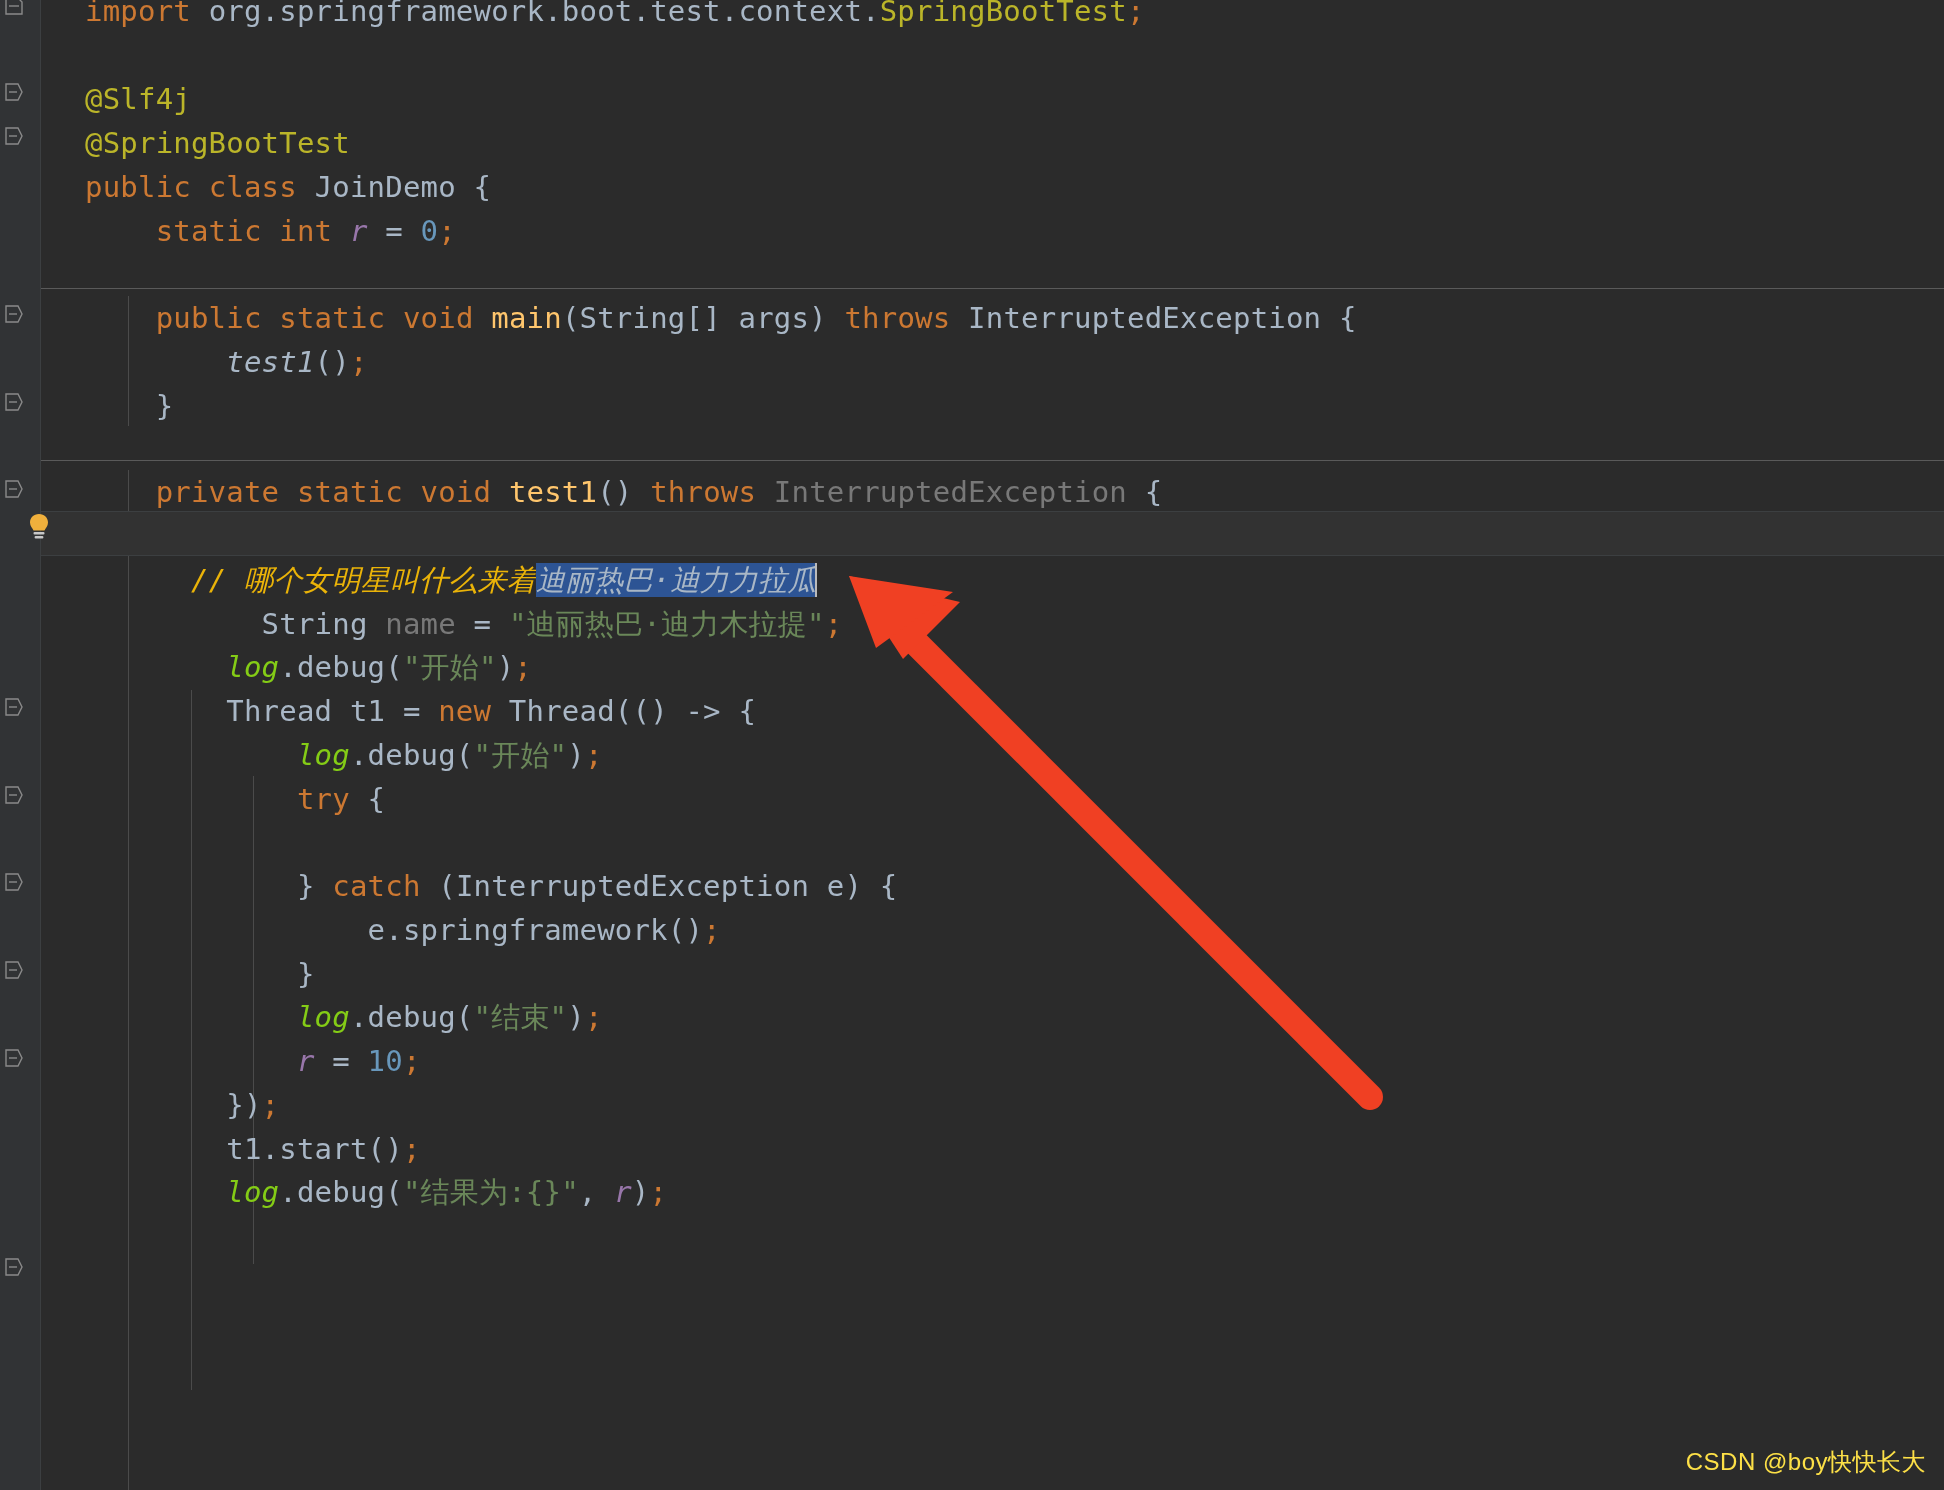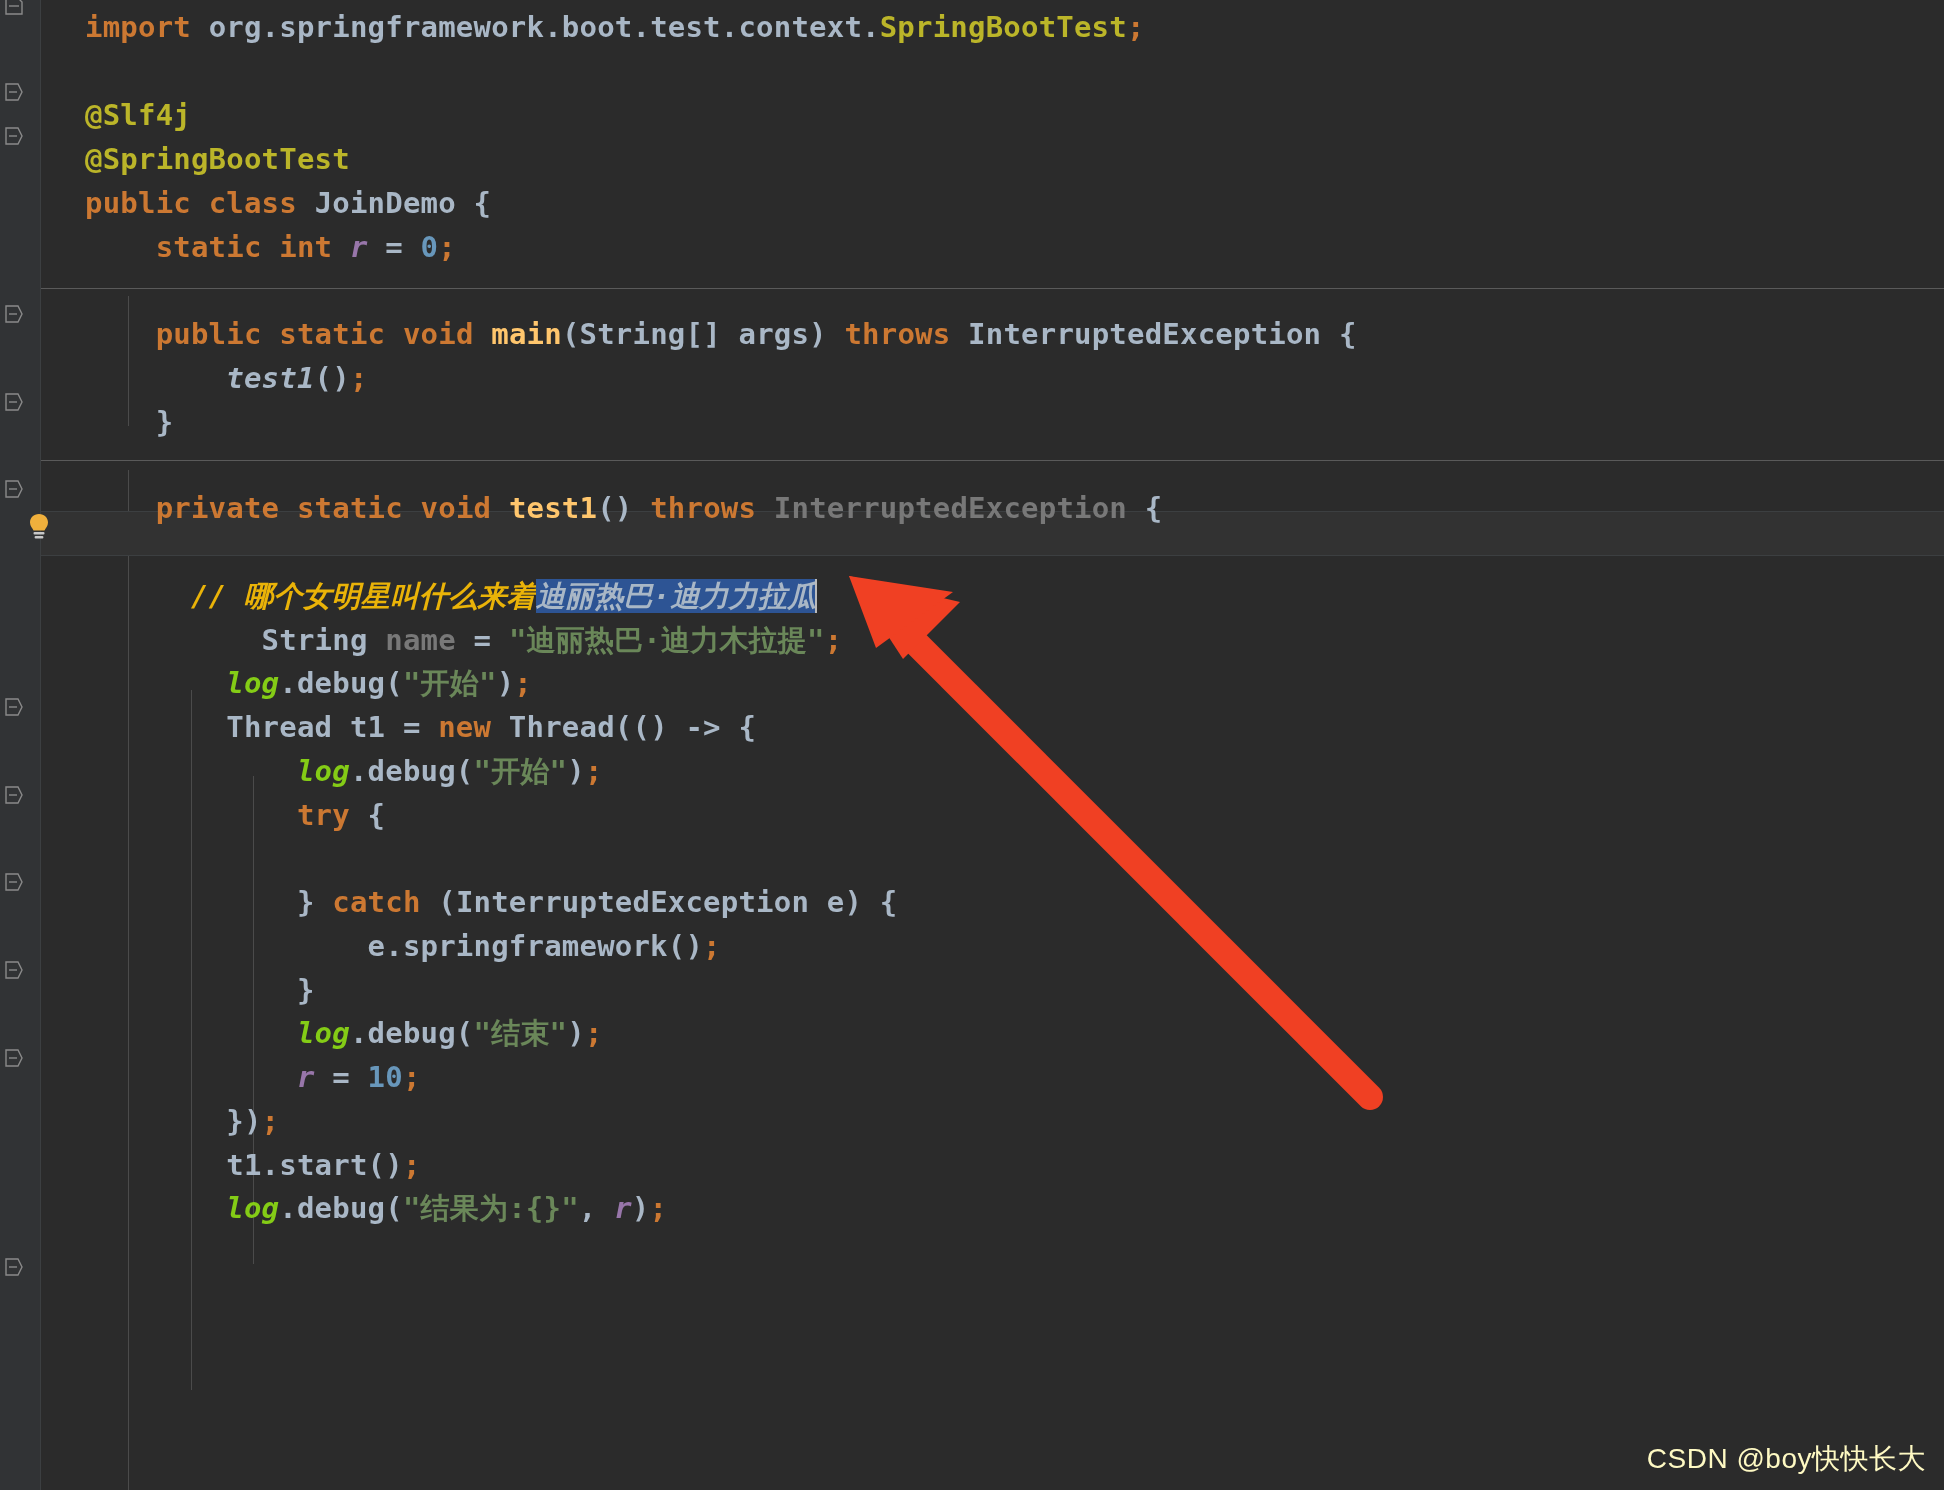--- a/index.html
+++ b/index.html
@@ -40,28 +40,27 @@
 
   .bulb {
     position: absolute;
     left: 26px;
     width: 26px; height: 30px;
   }
 
   
   .code {
     position: absolute;
-    left: 85px; top: 16px;
+    left: 85px; top: 0;
     width: 1859px; height: 1151px;
     font-size: 29px;
     line-height: 44px;
     letter-spacing: 0.2px;
     color: #a9b7c6;
     white-space: pre;
-    font-weight: bold;
   }
   .line {
     position: absolute;
     left: 0;
     height: 44px;
     white-space: pre;
     display: block;
   }
   .line span { white-space: pre; }
 
@@ -132,23 +131,23 @@
   }
 
   
   .arrow { position: absolute; left: 0; top: 0; pointer-events: none; }
 
   
   .watermark {
     position: absolute;
     right: 18px;
     bottom: 12px;
-    color: #fef9c3;
+    color: #fde047;
     font-family: "Liberation Sans", sans-serif;
-    font-size: 28px;
+    font-size: 24px;
     letter-spacing: 0.5px;
   }
 </style>
 </head>
 <body>
 
 <div id="app" style="background: rgb(43, 43, 43);">
 
   <div class="gutter" style="background: rgb(49, 51, 53);"></div>
   <div class="gutter2"></div>

